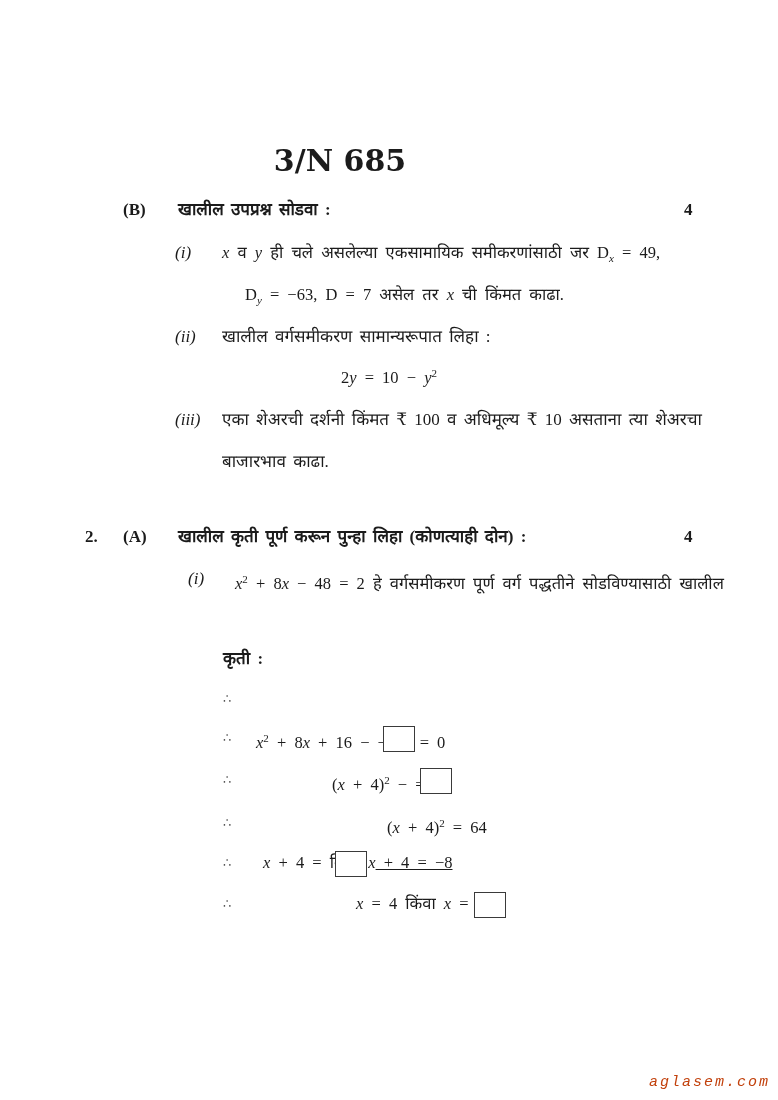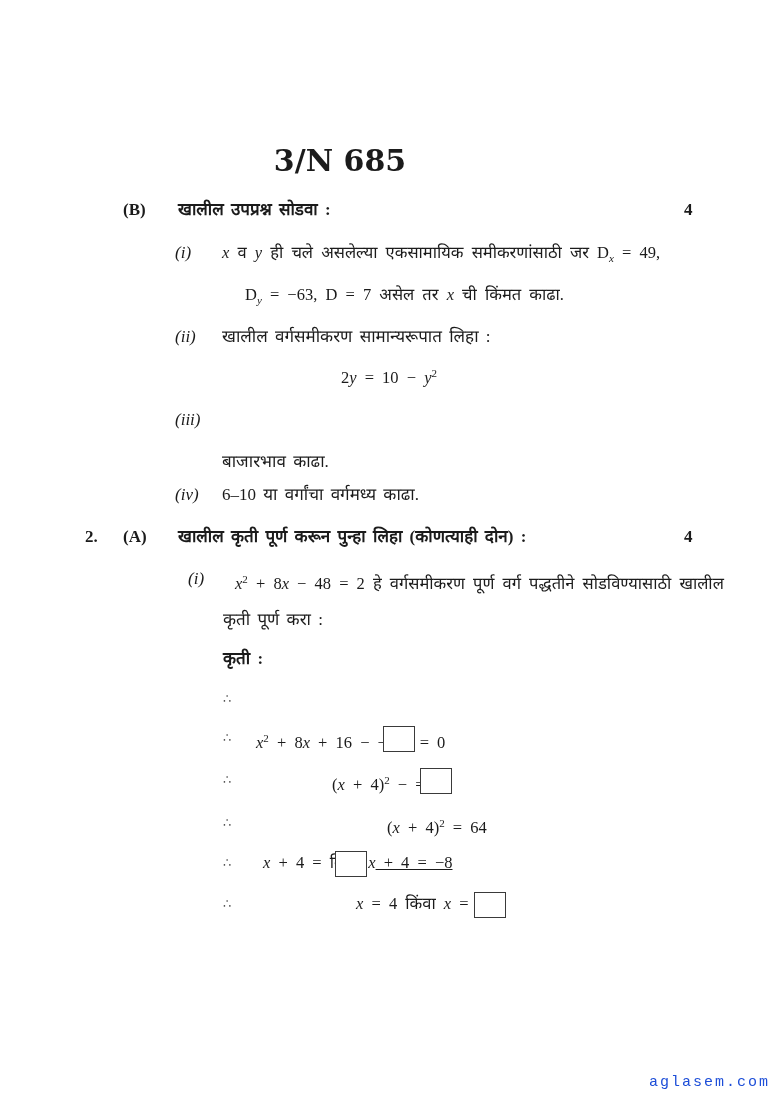--- a/index.html
+++ b/index.html
@@ -61,21 +61,21 @@
   .r-s6{top:892px;}
   .t-mark{left:223px;color:#555;font-size:13px;}
   .e1{left:245px;} .e2{left:256px;} .e3{left:332px;}
   .e4{left:387px;} .e5{left:263px;} .e6{left:356px;}
   .r-pto{top:928px;}
   .pto{left:646px;font-size:16px;letter-spacing:1px;color:#222;}
   .r-wm{top:1071px;}
   .wm{
     right:8px;left:auto;
     font-family:"Liberation Mono","DejaVu Sans Mono",monospace;
-    font-size:15px;letter-spacing:2px;color:#1d4ed8;
+    font-size:15px;letter-spacing:2px;color:#c2410c;font-style:italic;
   }
 </style>
 </head>
 <body>
 
 <div class="sheet">
 
   <div class="title">3/N 685</div>
 
   <div class="row r-bheader">
@@ -95,43 +95,37 @@
   <div class="row r-bii1">
     <span class="c-ritem it">(ii)</span>
     <span class="c-text dev">खालील वर्गसमीकरण सामान्यरूपात लिहा :</span>
   </div>
   <div class="row r-beq">
     <span class="eq"><span style="position: static;">2</span><span class="it" style="position: static;">y</span><span style="position: static;"> = 10 − </span><span class="it" style="position: static;">y</span><span class="sup" style="position: static;">2</span></span>
   </div>
 
   <div class="row r-biii1">
     <span class="c-ritem it">(iii)</span>
+    <span class="c-text dev">एका शेअरची दर्शनी किंमत ₹ 100 व अधिमूल्य ₹ 10 असताना त्या शेअरचा</span>
   </div>
   <div class="row r-biii2">
     <span class="c-text dev">बाजारभाव काढा.</span>
   </div>
 
-  <div class="row r-biv">
-    <span class="c-ritem it">(iv)</span>
-    <span class="c-text dev">6–10 या वर्गांचा वर्गमध्य काढा.</span>
-  </div>
 
   <div class="row r-q2">
     <span class="c-num b">2.</span>
     <span class="c-letter b">(A)</span>
     <span class="c-text b dev" style="left:178px">खालील कृती पूर्ण करून पुन्हा लिहा (कोणत्याही दोन) :</span>
     <span class="c-marks">4</span>
   </div>
 
   <div class="row r-ai1">
     <span class="c-ritem-a it">(i)</span>
     <span class="c-text-a dev eq"><span class="it" style="position: static;">x</span><span class="sup" style="position: static;">2</span><span style="position: static;"> + 8</span><span class="it" style="position: static;">x</span><span style="position: static;"> − 48 = 2 हे वर्गसमीकरण पूर्ण वर्ग पद्धतीने सोडविण्यासाठी खालील</span></span>
-  </div>
-  <div class="row r-ai2">
-    <span class="c-text-a2 dev">कृती पूर्ण करा :</span>
   </div>
 
   <div class="row r-kruti">
     <span class="c-text-a2 b dev">कृती :</span>
   </div>
 
   <div class="row r-s1">
     <span class="t-mark">∴</span>
   </div>
   <div class="row r-s2">

